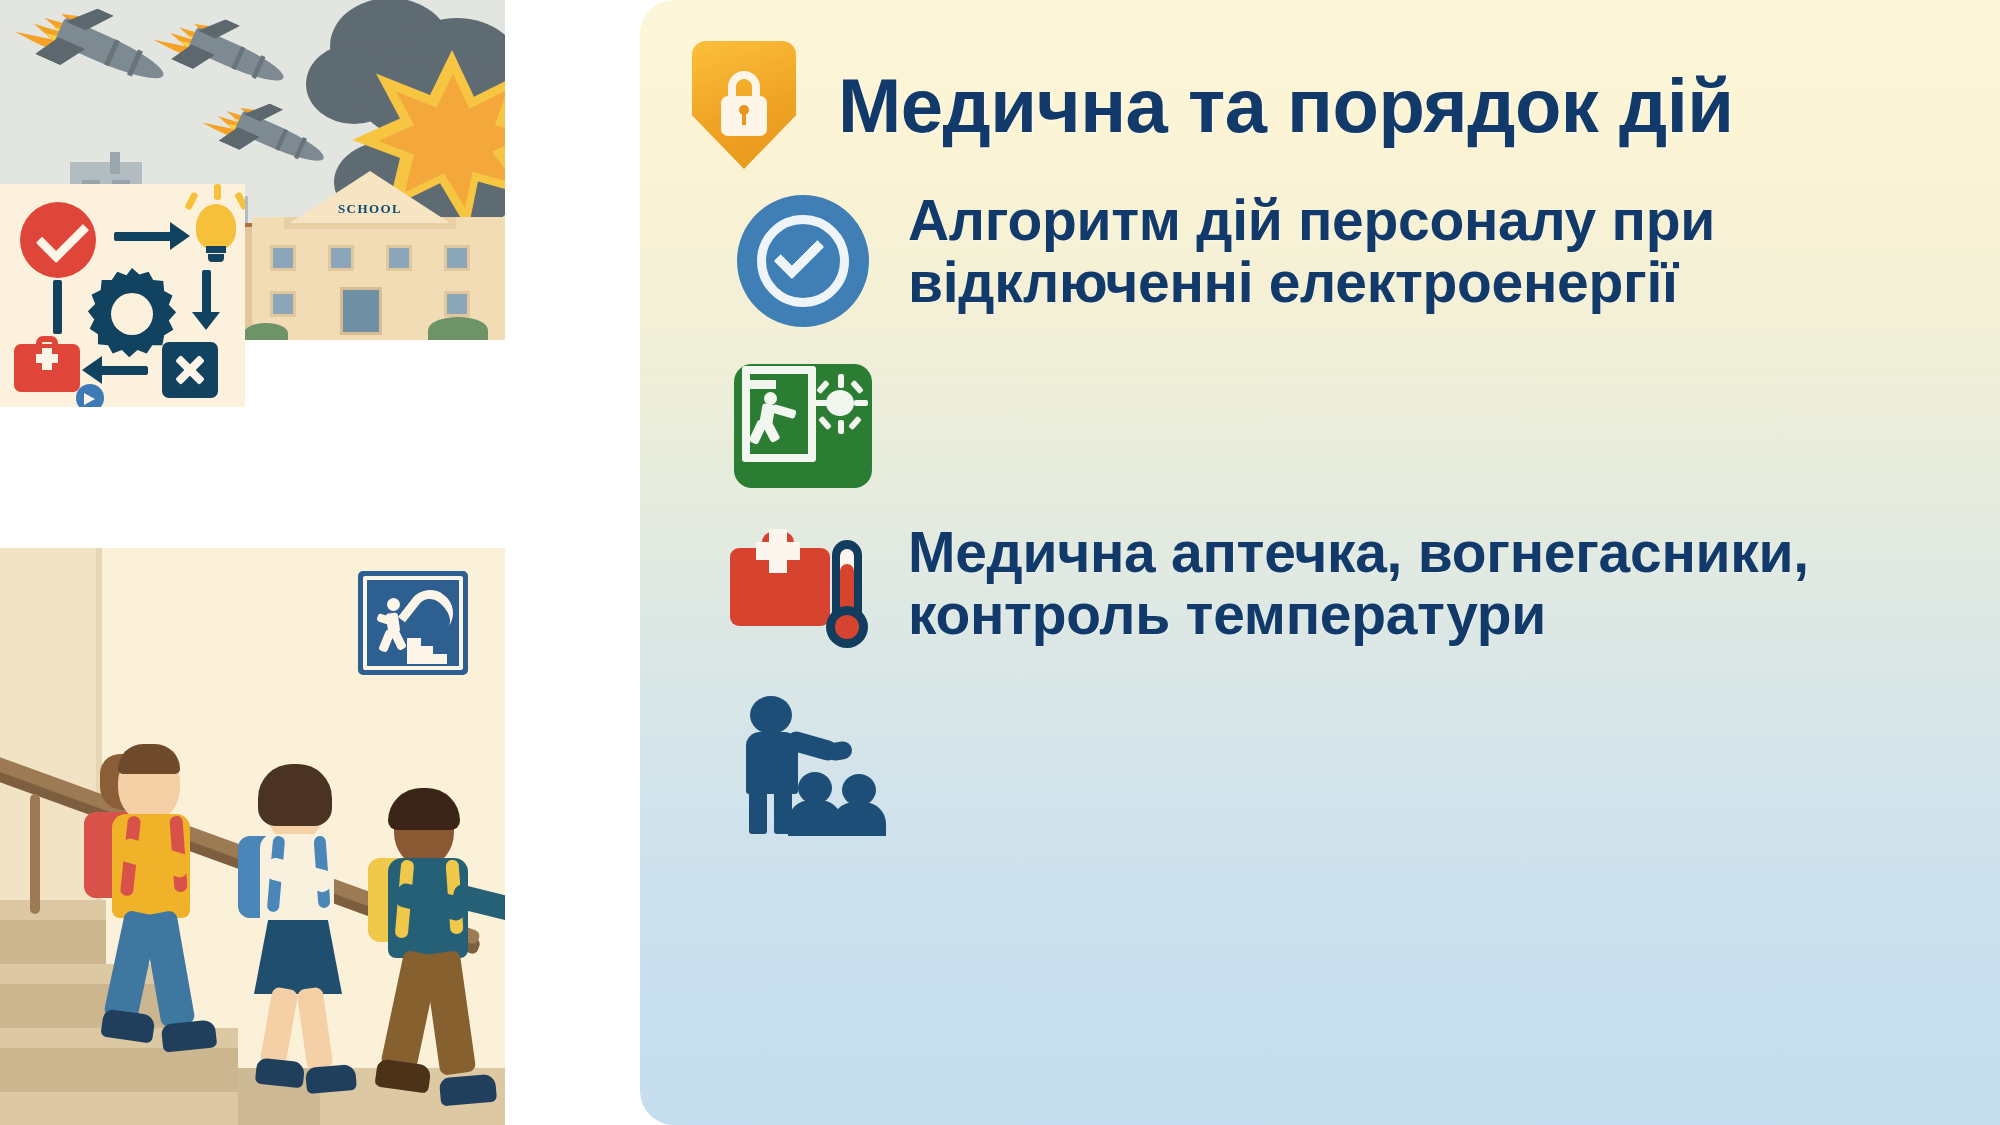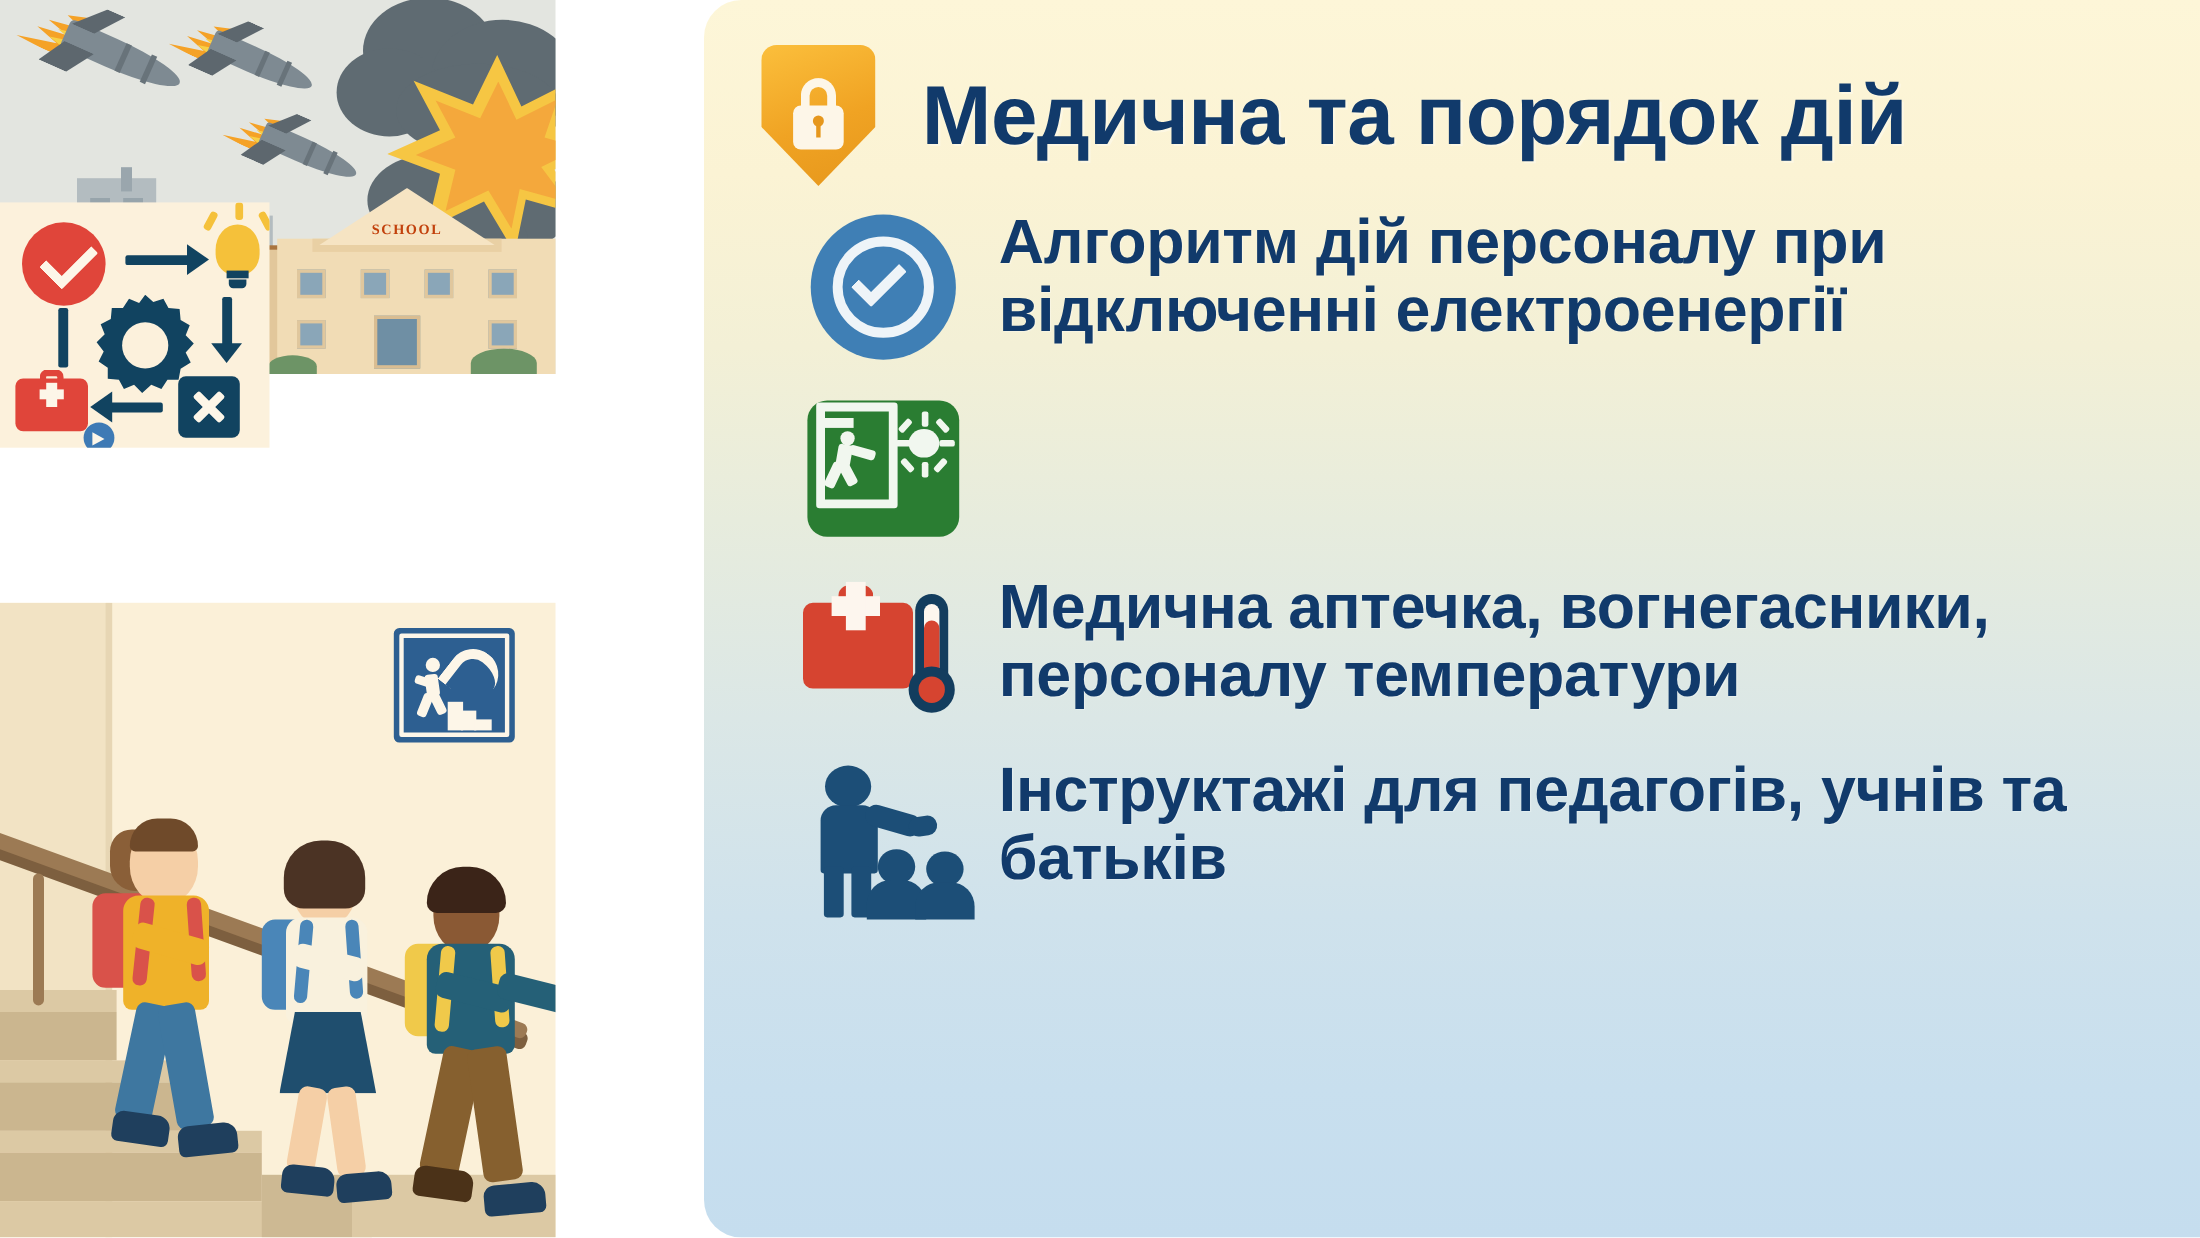--- a/index.html
+++ b/index.html
@@ -69,21 +69,21 @@
   .school-body2 { position: absolute; left: 0px; top: 62px; width: 60px; height: 113px; background: #e2c79b; }
   .school-roofline { position: absolute; left: 0px; top: 56px; width: 80px; height: 9px; background: #b98b56; }
   .pediment {
     position: absolute; left: 58px; top: 6px; width: 160px; height: 52px;
     background: #f6e4c3;
     clip-path: polygon(50% 0, 100% 100%, 0 100%);
   }
   .pediment-base { position: absolute; left: 52px; top: 52px; width: 172px; height: 12px; background: #e9d0a4; }
   .school-label {
     position: absolute; left: 58px; top: 36px; width: 160px; text-align: center;
-    font-size: 13px; letter-spacing: 1.4px; color: #c2410c;
+    font-size: 13px; letter-spacing: 1.4px; color: #0c4a6e;
     font-family: "Liberation Serif", serif; font-weight: 700;
   }
   .sw { position: absolute; background: #8aa6b8; border: 3px solid #e0c79d; }
   .sdoor { position: absolute; background: #6f8fa4; border: 3px solid #d9bd92; }
   .bush { position: absolute; background: #6d9466; border-radius: 50% 50% 0 0; }
 
   
   .flow-img {
     position: absolute; left: 0px; top: 184px; width: 245px; height: 223px;
     background: #fcf1dc; overflow: hidden;
@@ -547,34 +547,33 @@
       <div class="list-item">
         <div class="item-icon">
           <div class="ic-kit-handle"></div>
           <div class="ic-kit"></div>
           <div class="ic-kit-cx1"></div>
           <div class="ic-kit-cx2"></div>
           <div class="ic-thermo-tube"></div>
           <div class="ic-thermo-merc"></div>
           <div class="ic-thermo-bulb"></div>
         </div>
-        <div class="item-text">Медична аптечка, вогнегасники, персоналу температури</div>
+        <div class="item-text">Медична аптечка, вогнегасники, контроль температури</div>
       </div>
 
       <div class="list-item">
         <div class="item-icon">
           <div class="ic-p-head"></div>
           <div class="ic-p-body"></div>
           <div class="ic-p-arm"></div>
           <div class="ic-p-hand"></div>
           <div class="ic-p-leg1"></div>
           <div class="ic-p-leg2"></div>
           <div class="ic-a1-head"></div>
           <div class="ic-a1-body"></div>
           <div class="ic-a2-head"></div>
           <div class="ic-a2-body"></div>
         </div>
-        <div class="item-text">Інструктажі для педагогів, учнів та батьків</div>
       </div>
 
     </div>
   </div>
 </div>
 
 </body></html>

